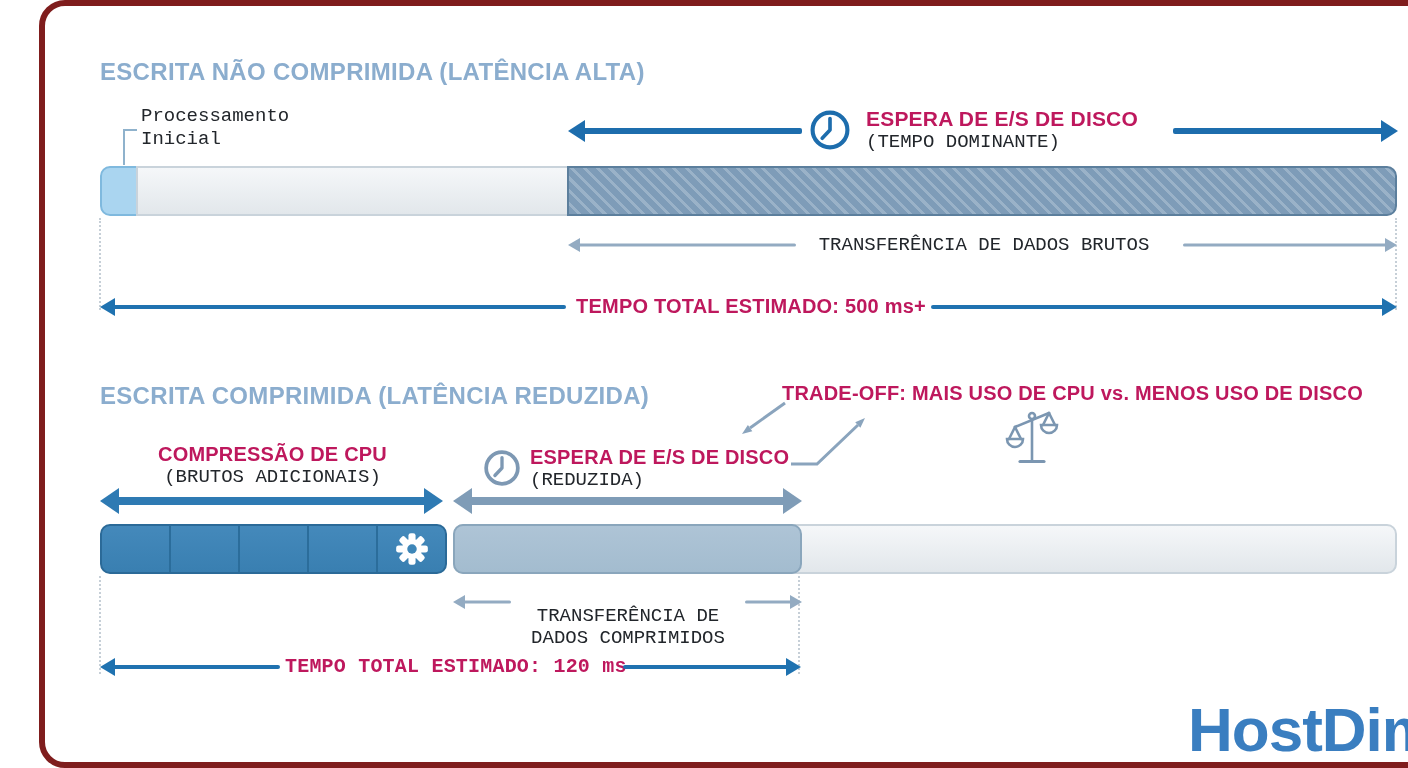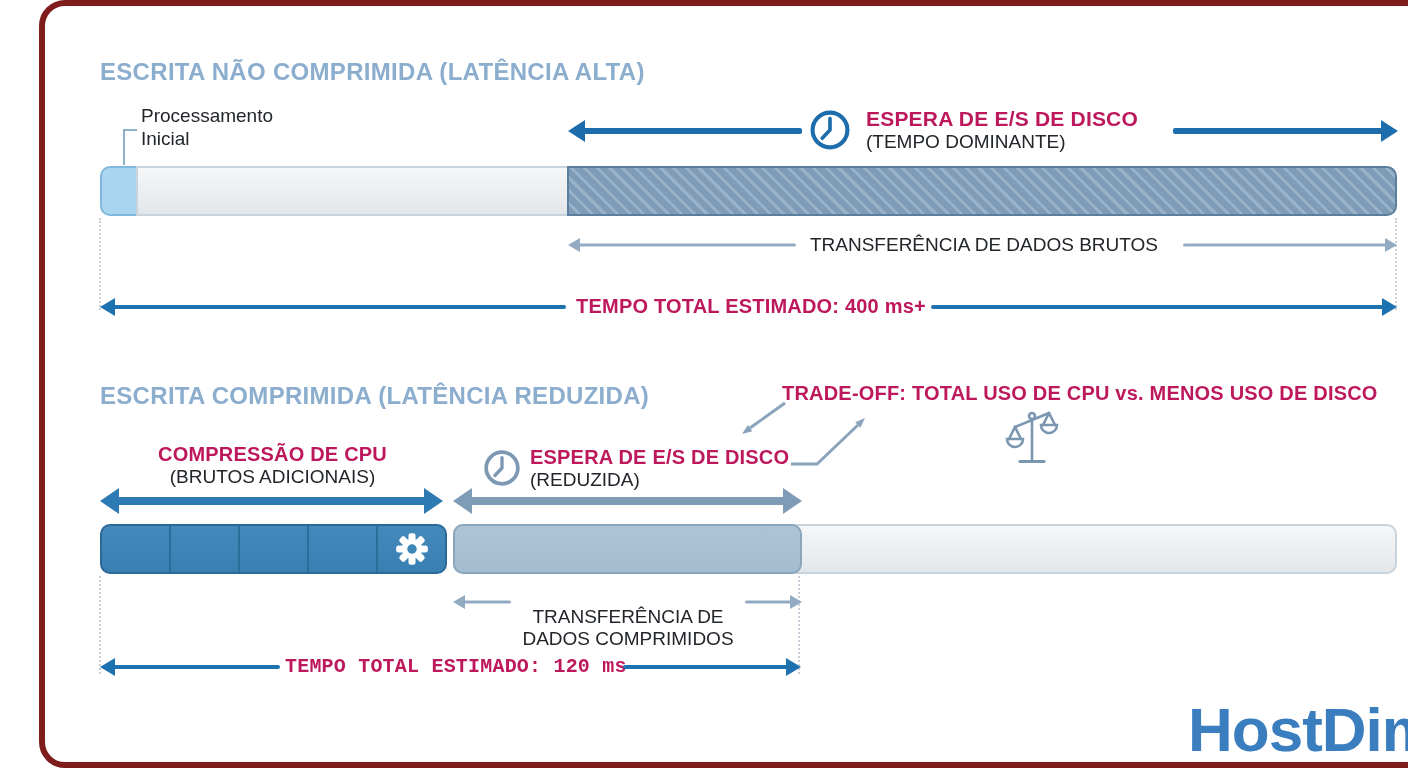--- a/index.html
+++ b/index.html
@@ -4,21 +4,21 @@
 <style>
   html,body{margin:0;padding:0;background:#fff;}
   *{box-sizing:border-box;}
   body{font-family:"Liberation Sans","DejaVu Sans",sans-serif;color:#1e2227;}
   .frame{position:relative;width:1408px;height:768px;background:#fff;border:6px solid #7f1d1d;border-radius:26px;overflow:hidden;margin-left:39px;}
 
   .sec-title{position:absolute;font-size:24px;font-weight:bold;color:#8badce;letter-spacing:.3px;white-space:nowrap;}
 
   .lbl{position:absolute;}
   .lbl .t1{font-size:20px;font-weight:bold;color:#be185d;letter-spacing:.2px;line-height:1.15;}
-  .lbl .t2{font-size:19px;color:#22262b;line-height:1.2;}
+  .lbl .t2{font-size:19px;color:#22262b;line-height:1.2;font-family:Liberation Mono, monospace;}
   .center{text-align:center;}
   .nowrap{white-space:nowrap;}
 
   
   .arrow{position:absolute;height:26px;}
   .arrow .shaft{position:absolute;top:50%;transform:translateY(-50%);left:0;right:0;height:var(--t);background:var(--c);border-radius:2px;}
   .hl .shaft{left:calc(var(--hw) - 3px);}
   .hr .shaft{right:calc(var(--hw) - 3px);}
   .hl::before{content:"";position:absolute;left:0;top:50%;transform:translateY(-50%);width:0;height:0;
     border-style:solid;border-color:transparent var(--c) transparent transparent;border-width:var(--hh) var(--hw) var(--hh) 0;}
@@ -90,30 +90,30 @@
     <div class="t2 nowrap">TRANSFERÊNCIA DE DADOS BRUTOS</div>
   </div>
   <div class="arrow a-thin hr" style="left:1138px;top:226px;width:214px;">
       <div class="shaft"></div>
     </div>
 
   <div class="arrow a-total hl" style="left:55px;top:288px;width:466px;">
       <div class="shaft"></div>
     </div>
   <div class="lbl center" style="left:530px;top:289px;width:352px;">
-    <div class="t1 nowrap">TEMPO TOTAL ESTIMADO: 400 ms+</div>
+    <div class="t1 nowrap">TEMPO TOTAL ESTIMADO: 500 ms+</div>
   </div>
   <div class="arrow a-total hr" style="left:886px;top:288px;width:466px;">
       <div class="shaft"></div>
     </div>
 
   <div class="sec-title" style="left:55px;top:376px;">ESCRITA COMPRIMIDA (LATÊNCIA REDUZIDA)</div>
 
   <div class="lbl nowrap" style="left:737px;top:376px;">
-    <div class="t1">TRADE-OFF: TOTAL USO DE CPU vs. MENOS USO DE DISCO</div>
+    <div class="t1">TRADE-OFF: MAIS USO DE CPU vs. MENOS USO DE DISCO</div>
   </div>
   <svg style="position:absolute;left:690px;top:394px;" width="56" height="40" viewBox="0 0 56 40">
     <line x1="50" y1="3" x2="15" y2="28" stroke="#8aa4bd" stroke-width="3"></line>
     <polygon points="7,34 12.9,25.1 17.3,31.2" fill="#8aa4bd"></polygon>
   </svg>
   <svg style="position:absolute;left:740px;top:402px;" width="92" height="62" viewBox="0 0 92 62">
     <polyline points="6,56 32,56 73,17" stroke="#8aa4bd" stroke-width="3" fill="none"></polyline>
     <polygon points="80,10 75.4,19.7 70.2,14.2" fill="#8aa4bd"></polygon>
   </svg>
   <svg style="position:absolute;left:960px;top:400px;" width="54" height="62" viewBox="0 0 54 62">

